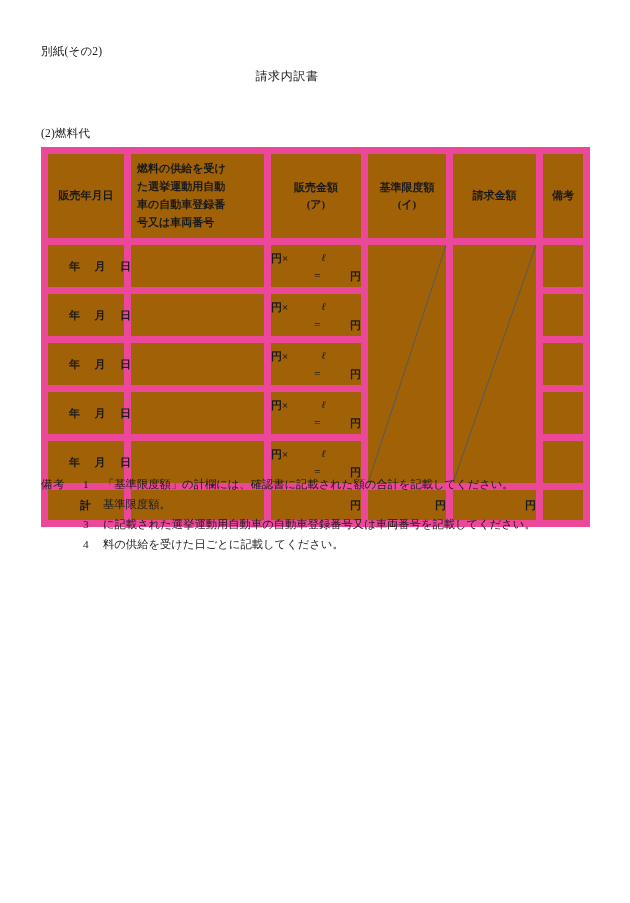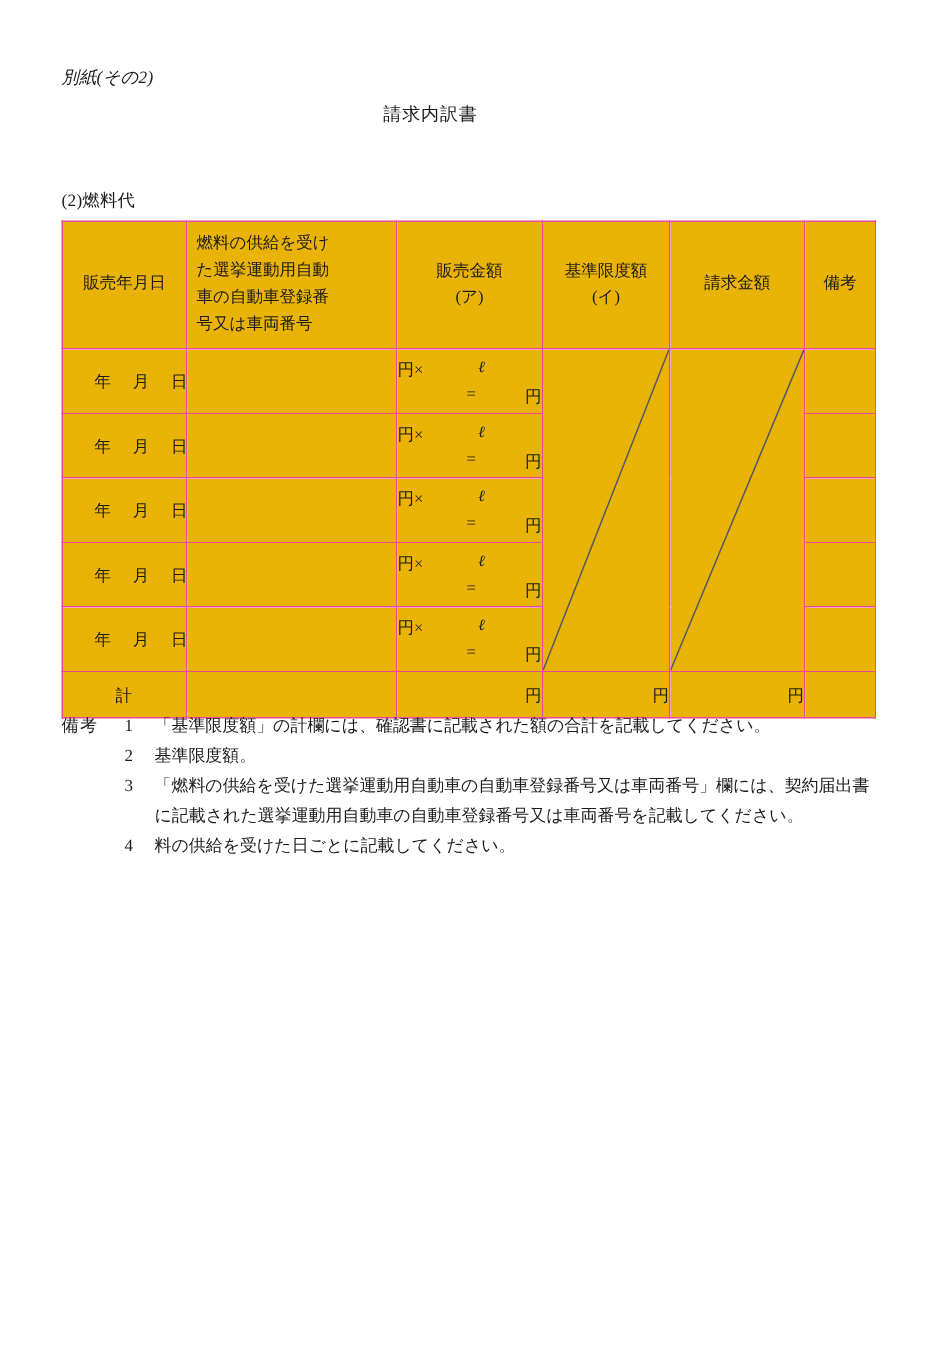--- a/index.html
+++ b/index.html
@@ -25,21 +25,20 @@
   }
 
   
   .doc-label {
     position: absolute;
     left: 41px;
     top: 44px;
     font-size: 11.5px;
     letter-spacing: 0.2px;
     white-space: nowrap;
-    font-style: italic;
   }
   .doc-title {
     position: absolute;
     left: 0;
     top: 68px;
     width: 574px;
     text-align: center;
     font-size: 12px;
     letter-spacing: 0.6px;
   }
@@ -69,26 +68,26 @@
     width: 542px;
   }
   table.form {
     border-collapse: collapse;
     table-layout: fixed;
     width: 542px;
     font-size: 11px;
   }
   table.form td,
   table.form th {
-    border: 1px solid #ec4899;
+    border: 7px solid #ec4899;
     padding: 0;
-    font-weight: normal;
+    font-weight: bold;
     vertical-align: middle;
     position: relative;
-    background: #eab308;
+    background: #a16207;
   }
 
   
   col.c1 { width: 83px; }
   col.c2 { width: 140px; }
   col.c3 { width: 97px; }
   col.c4 { width: 85px; }
   col.c5 { width: 90px; }
   col.c6 { width: 47px; }
 
@@ -381,21 +380,20 @@
       <li>
         <span class="num">1</span>
         <span class="txt">「基準限度額」の計欄には、確認書に記載された額の合計を記載してください。</span>
       </li>
       <li>
         <span class="num">2</span>
         <span class="txt">基準限度額。</span>
       </li>
       <li>
         <span class="num">3</span>
-        <span class="txt">「燃料の供給を受けた選挙運動用自動車の自動車登録番号又は車両番号」欄には、契約届出書</span>
         <span class="txt">に記載された選挙運動用自動車の自動車登録番号又は車両番号を記載してください。</span>
       </li>
       <li>
         <span class="num">4</span>
         <span class="txt">料の供給を受けた日ごとに記載してください。</span>
       </li>
     </ol>
   </div>
 
 </div>

